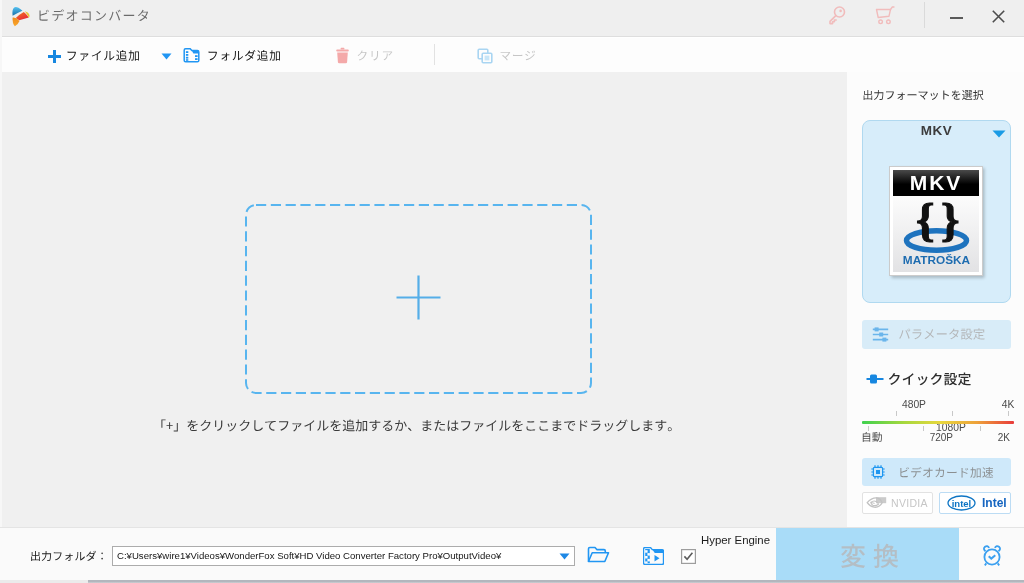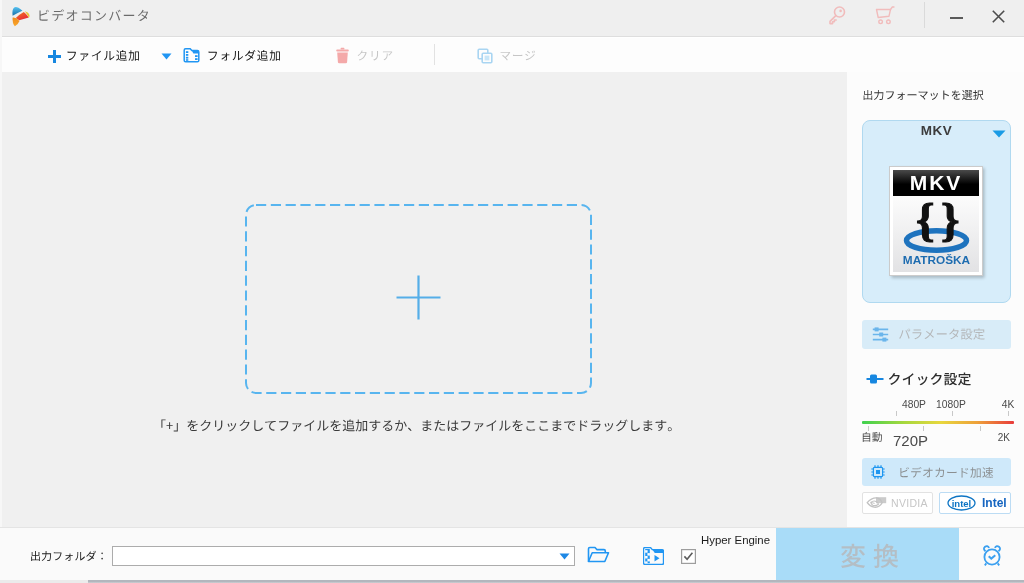--- a/index.html
+++ b/index.html
@@ -137,33 +137,33 @@
       <path d="M9.8 -8.7C9.8 -9.2 10.2 -9.6 10.6 -9.6C11.1 -9.6 11.4 -9.2 11.4 -8.7C11.4 -8.3 11.1 -7.9 10.6 -7.9C10.2 -7.9 9.8 -8.3 9.8 -8.7ZM9.2 -8.7C9.2 -7.9 9.8 -7.3 10.6 -7.3C11.4 -7.3 12 -7.9 12 -8.7C12 -9.5 11.4 -10.1 10.6 -10.1C9.8 -10.1 9.2 -9.5 9.2 -8.7ZM2.7 -3.8C2.3 -2.7 1.6 -1.4 0.8 -0.4L1.9 0.1C2.6 -0.9 3.2 -2.2 3.7 -3.4C4.2 -4.6 4.7 -6.5 4.8 -7.2C4.9 -7.5 5 -7.9 5.1 -8.2L4 -8.4C3.8 -7 3.3 -5.1 2.7 -3.8ZM8.9 -4.2C9.4 -2.9 10 -1.2 10.3 0.1L11.4 -0.3C11.1 -1.4 10.4 -3.3 9.9 -4.6C9.4 -5.9 8.6 -7.6 8.1 -8.5L7.1 -8.2C7.6 -7.3 8.4 -5.5 8.9 -4.2Z M15.4 -9.3V-8.3C15.7 -8.3 16.1 -8.3 16.5 -8.3C17.2 -8.3 20.7 -8.3 21.4 -8.3C21.8 -8.3 22.3 -8.3 22.6 -8.3V-9.3C22.3 -9.3 21.8 -9.2 21.4 -9.2C20.7 -9.2 17.2 -9.2 16.5 -9.2C16.1 -9.2 15.7 -9.3 15.4 -9.3ZM23.5 -6 22.8 -6.5C22.6 -6.4 22.4 -6.4 22.1 -6.4C21.4 -6.4 16.1 -6.4 15.5 -6.4C15.2 -6.4 14.7 -6.4 14.3 -6.4V-5.4C14.7 -5.4 15.2 -5.4 15.5 -5.4C16.2 -5.4 21.5 -5.4 22.1 -5.4C21.9 -4.5 21.4 -3.5 20.6 -2.7C19.6 -1.5 18 -0.7 16.2 -0.4L17 0.5C18.6 0.1 20.2 -0.7 21.5 -2.1C22.4 -3.1 23 -4.4 23.3 -5.7C23.3 -5.7 23.4 -5.9 23.5 -6Z M28.5 -7.6 27.9 -6.9C29.1 -6.1 30.5 -5.1 31.4 -4.3C30.1 -2.8 28.6 -1.4 26.4 -0.4L27.3 0.4C29.5 -0.8 31 -2.2 32.2 -3.7C33.3 -2.7 34.2 -1.8 35.1 -0.8L35.9 -1.6C35 -2.6 34 -3.6 32.8 -4.5C33.7 -5.7 34.3 -7.1 34.7 -8.2C34.8 -8.5 35 -8.9 35.1 -9.1L34 -9.5C33.9 -9.2 33.8 -8.8 33.7 -8.6C33.4 -7.5 32.8 -6.3 32 -5.2C31 -5.9 29.6 -7 28.5 -7.6Z M38.8 -5.4V-4.2C39.2 -4.2 39.8 -4.2 40.5 -4.2C41.5 -4.2 46.4 -4.2 47.4 -4.2C47.9 -4.2 48.5 -4.2 48.7 -4.2V-5.4C48.4 -5.4 48 -5.4 47.4 -5.4C46.4 -5.4 41.4 -5.4 40.5 -5.4C39.8 -5.4 39.1 -5.4 38.8 -5.4Z M56.7 -9.8 55.6 -10.2C55.5 -9.9 55.3 -9.4 55.2 -9.2C54.6 -8.1 53.3 -6.2 51.1 -4.8L52 -4.2C53.4 -5.2 54.5 -6.4 55.3 -7.5H59.5C59.3 -6.5 58.6 -5.1 57.8 -4C57 -4.7 56 -5.2 55.2 -5.7L54.5 -5C55.3 -4.5 56.3 -3.9 57.2 -3.2C56 -2 54.4 -0.9 52.3 -0.2L53.2 0.6C55.3 -0.2 56.9 -1.4 58 -2.6C58.5 -2.2 59 -1.8 59.4 -1.5L60.1 -2.4C59.7 -2.7 59.2 -3.1 58.7 -3.5C59.6 -4.7 60.3 -6.2 60.6 -7.3C60.7 -7.5 60.8 -7.8 60.9 -8L60.1 -8.5C59.9 -8.4 59.6 -8.4 59.3 -8.4H55.9L56.1 -8.8C56.3 -9.1 56.5 -9.5 56.7 -9.8Z M63.6 -6.7V-6H67.3V-6.7ZM63.6 -10.1V-9.3H67.3V-10.1ZM63.6 -5.1V-4.3H67.3V-5.1ZM63 -8.4V-7.6H67.7V-8.4ZM68.7 -10.1V-8.6C68.7 -7.7 68.5 -6.7 67.3 -5.9C67.5 -5.8 67.9 -5.5 68 -5.3C69.3 -6.2 69.6 -7.5 69.6 -8.6V-9.3H71.8V-7C71.8 -6.1 72 -5.9 72.8 -5.9C72.9 -5.9 73.5 -5.9 73.6 -5.9C74.3 -5.9 74.5 -6.3 74.6 -7.7C74.3 -7.8 74 -7.9 73.8 -8.1C73.8 -6.9 73.7 -6.7 73.5 -6.7C73.4 -6.7 73 -6.7 72.9 -6.7C72.7 -6.7 72.7 -6.8 72.7 -7V-10.1ZM67.9 -5.1V-4.2H72.7C72.3 -3.3 71.7 -2.5 71 -1.8C70.3 -2.5 69.8 -3.3 69.4 -4.2L68.5 -3.9C69 -2.9 69.6 -2 70.3 -1.2C69.4 -0.6 68.4 -0.1 67.3 0.2C67.5 0.4 67.8 0.8 67.8 1C69 0.7 70.1 0.2 71 -0.6C71.8 0.1 72.8 0.7 74 1C74.1 0.8 74.4 0.4 74.6 0.2C73.5 -0.1 72.5 -0.6 71.7 -1.2C72.7 -2.1 73.4 -3.3 73.8 -4.9L73.2 -5.1L73.1 -5.1ZM63.5 -3.4V0.9H64.4V0.3H67.3V-3.4ZM64.4 -2.6H66.5V-0.5H64.4Z M77.8 -4.7C77.5 -2.4 76.8 -0.7 75.4 0.4C75.7 0.6 76 0.9 76.2 1.1C77 0.4 77.6 -0.6 78.1 -1.8C79.2 0.4 81.1 0.8 83.7 0.8H86.6C86.7 0.6 86.8 0.1 87 -0.1C86.4 -0.1 84.2 -0.1 83.8 -0.1C83 -0.1 82.3 -0.2 81.7 -0.3V-2.8H85.5V-3.7H81.7V-5.8H84.9V-6.7H77.6V-5.8H80.8V-0.5C79.7 -0.9 78.9 -1.6 78.4 -2.9C78.6 -3.5 78.7 -4 78.8 -4.6ZM76 -9.1V-6.3H77V-8.2H85.5V-6.3H86.5V-9.1H81.7V-10.5H80.7V-9.1Z" fill="#b4b7b9"></path>
     </svg>
 <svg class="abs" style="left:866px;top:373px" width="18" height="12" viewBox="0 0 18 12">
 <path d="M0.5 6 L17.5 6" stroke="#1787e0" stroke-width="2"></path>
       <rect x="4" y="1.5" width="7" height="9" rx="1.5" fill="#1787e0"></rect>
 </svg>
 <svg style="position:absolute;left:887.0px;top:368.6px" width="87" height="20" viewBox="0 -15.40 87 20.30">
       <path d="M7.7 -10.9 6.1 -11.4C6 -11 5.8 -10.4 5.6 -10.2C4.9 -8.9 3.6 -7 1.2 -5.5L2.4 -4.6C3.9 -5.6 5.1 -6.8 6 -8H10.4C10.1 -6.9 9.3 -5.1 8.2 -3.9C7 -2.5 5.3 -1.2 2.6 -0.4L3.9 0.8C6.5 -0.3 8.2 -1.5 9.5 -3.1C10.8 -4.7 11.6 -6.5 12 -7.9C12.1 -8.2 12.2 -8.5 12.4 -8.7L11.2 -9.4C11 -9.3 10.6 -9.3 10.2 -9.3H6.8L7 -9.6C7.2 -9.9 7.5 -10.5 7.7 -10.9Z M15.3 -5.2 15.9 -3.8C17.8 -4.4 19.6 -5.2 21.1 -6V-1.1C21.1 -0.6 21.1 0.2 21 0.5H22.8C22.7 0.2 22.7 -0.6 22.7 -1.1V-6.9C24.1 -7.9 25.4 -8.9 26.4 -10L25.3 -11.1C24.3 -10 22.8 -8.7 21.4 -7.8C19.8 -6.8 17.7 -5.9 15.3 -5.2Z M35.3 -8.2 34 -7.7C34.3 -7.1 34.9 -5.3 35.1 -4.7L36.4 -5.1C36.2 -5.8 35.6 -7.6 35.3 -8.2ZM40.4 -7.3 38.9 -7.8C38.7 -6 38 -4.2 37 -3C35.8 -1.5 34 -0.5 32.4 -0L33.6 1.2C35.2 0.6 36.9 -0.6 38.2 -2.2C39.2 -3.5 39.8 -5 40.1 -6.5C40.2 -6.7 40.3 -6.9 40.4 -7.3ZM32 -7.4 30.7 -7C31 -6.4 31.8 -4.5 32 -3.8L33.3 -4.3C33.1 -5 32.4 -6.8 32 -7.4Z M50.3 -10.9 48.7 -11.4C48.6 -11 48.4 -10.4 48.2 -10.2C47.5 -8.9 46.2 -7 43.8 -5.5L45 -4.6C46.5 -5.6 47.7 -6.8 48.6 -8H53C52.7 -6.9 51.9 -5.1 50.8 -3.9C49.6 -2.5 47.9 -1.2 45.2 -0.4L46.5 0.8C49.1 -0.3 50.8 -1.5 52.1 -3.1C53.4 -4.7 54.2 -6.5 54.6 -7.9C54.7 -8.2 54.8 -8.5 55 -8.7L53.8 -9.4C53.6 -9.3 53.2 -9.3 52.8 -9.3H49.4L49.6 -9.6C49.8 -9.9 50.1 -10.5 50.3 -10.9Z M58 -11.4V-10.3H62.2V-11.4ZM57.9 -5.7V-4.6H62.2V-5.7ZM57.3 -9.5V-8.4H62.7V-9.5ZM57.9 -7.6V-6.5H62.2V-6.7C62.5 -6.6 63 -6.1 63.2 -5.9C64.6 -6.9 64.9 -8.4 64.9 -9.7V-10.2H67V-8.1C67 -6.9 67.3 -6.6 68.2 -6.6C68.4 -6.6 69 -6.6 69.1 -6.6C70 -6.6 70.3 -7 70.4 -8.7C70.1 -8.8 69.6 -9 69.3 -9.2C69.3 -7.9 69.2 -7.7 69 -7.7C68.9 -7.7 68.5 -7.7 68.5 -7.7C68.3 -7.7 68.2 -7.7 68.2 -8.1V-11.4H63.7V-9.7C63.7 -8.8 63.5 -7.6 62.2 -6.7V-7.6ZM62.9 -5.8V-4.6H67.9C67.5 -3.6 67 -2.9 66.3 -2.2C65.6 -2.9 65.1 -3.7 64.7 -4.5L63.5 -4.2C64 -3.1 64.6 -2.2 65.3 -1.4C64.4 -0.7 63.3 -0.3 62.2 0C62.5 0.3 62.8 0.8 62.9 1.2C64.2 0.8 65.3 0.3 66.3 -0.5C67.2 0.2 68.3 0.8 69.6 1.2C69.8 0.8 70.1 0.3 70.4 0C69.3 -0.3 68.2 -0.7 67.3 -1.4C68.4 -2.4 69.1 -3.8 69.6 -5.5L68.7 -5.8L68.5 -5.8ZM57.9 -3.8V1H59.1V0.4H62.2V-3.8ZM59.1 -2.7H61V-0.7H59.1Z M74 -5.3C73.7 -2.8 73 -0.8 71.4 0.4C71.7 0.6 72.3 1 72.5 1.3C73.4 0.5 74 -0.5 74.5 -1.7C75.8 0.5 77.8 1 80.6 1H84C84 0.6 84.2 -0 84.5 -0.3C83.7 -0.3 81.3 -0.3 80.6 -0.3C79.9 -0.3 79.3 -0.4 78.7 -0.4V-3H82.7V-4.2H78.7V-6.3H82V-7.6H74V-6.3H77.3V-0.8C76.3 -1.2 75.5 -2 75 -3.3C75.1 -3.9 75.3 -4.5 75.3 -5.1ZM72.1 -10.3V-7H73.4V-9H82.6V-7H83.9V-10.3H78.7V-11.8H77.3V-10.3Z" fill="#2e2e2e"></path>
     </svg>
 <div class="abs" style="left:866px;top:399px;width:60px;text-align:right;font-size:10.3px;color:#4a4a4a">480P</div>
-<div class="abs" style="left:921px;top:399px;width:60px;text-align:center;font-size:10.3px;color:#4a4a4a">1080P</div>
+<div class="abs" style="left:921px;top:422px;width:60px;text-align:center;font-size:10.3px;color:#4a4a4a">1080P</div>
 <div class="abs" style="left:978px;top:399px;width:60px;text-align:center;font-size:10.3px;color:#4a4a4a">4K</div>
 <div class="abs" style="left:896px;top:411px;width:1px;height:5px;background:#c8c8c8"></div>
 <div class="abs" style="left:952px;top:411px;width:1px;height:5px;background:#c8c8c8"></div>
 <div class="abs" style="left:1008px;top:411px;width:1px;height:5px;background:#c8c8c8"></div>
 <div class="abs" style="left:862px;top:421px;width:152px;height:2.5px;border-radius:1px;background:linear-gradient(90deg,#3fd14f,#a8d83e 28%,#e8d73e 52%,#eda03a 76%,#e83b3b)"></div>
 <div class="abs" style="left:868px;top:426px;width:1px;height:5px;background:#c8c8c8"></div>
 <div class="abs" style="left:923px;top:426px;width:1px;height:5px;background:#c8c8c8"></div>
 <div class="abs" style="left:980px;top:426px;width:1px;height:5px;background:#c8c8c8"></div>
 <svg style="position:absolute;left:860.5px;top:428.6px" width="24" height="16" viewBox="0 -11.88 24 15.66">
       <path d="M2.6 -4.4H8.4V-2.9H2.6ZM2.6 -5.2V-6.8H8.4V-5.2ZM2.6 -2.1H8.4V-0.5H2.6ZM4.9 -9.1C4.8 -8.7 4.7 -8.1 4.5 -7.6H1.8V0.9H2.6V0.3H8.4V0.8H9.2V-7.6H5.3C5.5 -8 5.7 -8.5 5.9 -9Z M17.9 -8.9C17.9 -8.1 17.9 -7.3 17.9 -6.5H16.6V-5.8H17.8C17.7 -3.8 17.5 -2 16.5 -0.7V-0.8L14.3 -0.5V-1.4H16.5V-2H14.3V-2.7H16.4V-5.9H14.3V-6.6H16.7V-7.2H14.3V-8C15.1 -8.1 15.9 -8.2 16.5 -8.3L16.1 -9C14.9 -8.7 13 -8.5 11.4 -8.4C11.4 -8.3 11.5 -8 11.6 -7.8C12.2 -7.9 12.9 -7.9 13.6 -7.9V-7.2H11.3V-6.6H13.6V-5.9H11.6V-2.7H13.6V-2H11.5V-1.4H13.6V-0.5L11.3 -0.2L11.4 0.5C12.6 0.3 14.3 0.2 15.9 -0C15.8 0.1 15.6 0.2 15.5 0.3C15.6 0.5 15.9 0.7 16 0.9C18 -0.5 18.5 -2.9 18.6 -5.8H20.1C20 -1.8 19.9 -0.4 19.6 -0.1C19.5 0.1 19.4 0.1 19.3 0.1C19.1 0.1 18.6 0.1 18 0C18.2 0.2 18.3 0.6 18.3 0.8C18.8 0.8 19.3 0.8 19.6 0.8C19.9 0.8 20.2 0.7 20.3 0.4C20.7 -0.1 20.8 -1.6 20.9 -6.1C20.9 -6.2 20.9 -6.5 20.9 -6.5H18.6C18.7 -7.3 18.7 -8.1 18.7 -8.9ZM12.2 -4H13.6V-3.2H12.2ZM14.3 -4H15.8V-3.2H14.3ZM12.2 -5.3H13.6V-4.6H12.2ZM14.3 -5.3H15.8V-4.6H14.3Z" fill="#4a4a4a"></path>
     </svg>
-<div class="abs" style="left:893px;top:431.5px;width:60px;text-align:left;font-size:15px;color:#4a4a4a">720P</div>
+<div class="abs" style="left:893px;top:431.5px;width:60px;text-align:right;font-size:10px;color:#4a4a4a">720P</div>
 <div class="abs" style="left:950px;top:431.5px;width:60px;text-align:right;font-size:10px;color:#4a4a4a">2K</div>
 <div class="abs" style="left:862px;top:458px;width:149px;height:28px;background:#cfe9fa;border-radius:3px"></div>
 <svg class="abs" style="left:871px;top:465px" width="14" height="14" viewBox="0 0 14 14">
 <g stroke="#1e96f0" stroke-width="1.2">
 <rect x="2.4" y="2.4" width="9.2" height="9.2" rx="1" fill="none"></rect>
 <rect x="5" y="5" width="4" height="4" fill="#1e96f0" stroke="none"></rect>
 <path d="M4 0.3 L4 2.4 M7 0.3 L7 2.4 M10 0.3 L10 2.4 M4 11.6 L4 13.7 M7 11.6 L7 13.7 M10 11.6 L10 13.7 M0.3 4 L2.4 4 M0.3 7 L2.4 7 M0.3 10 L2.4 10 M11.6 4 L13.7 4 M11.6 7 L13.7 7 M11.6 10 L13.7 10" fill="none"></path>
 </g>
     </svg>
 <svg style="position:absolute;left:897.0px;top:463.8px" width="100" height="17" viewBox="0 -13.20 100 17.40">
@@ -185,20 +185,21 @@
 <text x="14.5" y="11.5" font-size="9.5" font-weight="bold" fill="#0c74c4" text-anchor="middle" font-family="Liberation Sans,sans-serif">intel</text>
 </svg>
 <div class="abs" style="left:982px;top:496px;font-size:12px;font-weight:bold;color:#1565c0">Intel</div>
 <div id="bottombar"></div>
     <div id="bedge"></div>
     <div class="abs" style="left:0;top:580px;width:88px;height:3px;background:#ebebeb"></div>
 <svg style="position:absolute;left:30.0px;top:547.9px" width="80" height="16" viewBox="0 -12.10 80 15.95">
       <path d="M1.7 -8.2V-4.4H5V-0.6H2.1V-3.7H1.2V0.9H2.1V0.2H9V0.9H9.8V-3.7H9V-0.6H5.9V-4.4H9.4V-8.2H8.5V-5.2H5.9V-9.2H5V-5.2H2.5V-8.2Z M15.6 -9.2V-7.3V-6.8H12V-6H15.6C15.4 -3.9 14.7 -1.5 11.7 0.3C11.9 0.4 12.2 0.7 12.3 0.9C15.5 -1 16.3 -3.7 16.4 -6H20.2C20 -2.1 19.7 -0.5 19.3 -0.2C19.2 -0 19.1 0 18.8 0C18.6 0 17.9 -0 17.1 -0.1C17.3 0.2 17.4 0.5 17.4 0.8C18.1 0.8 18.8 0.8 19.1 0.8C19.6 0.7 19.8 0.7 20.1 0.3C20.6 -0.2 20.8 -1.8 21.1 -6.4C21.1 -6.5 21.1 -6.8 21.1 -6.8H16.5V-7.3V-9.2Z M31.7 -7.3 31 -7.7C30.8 -7.7 30.6 -7.7 30.4 -7.7C29.9 -7.7 25.5 -7.7 24.9 -7.7C24.5 -7.7 24.1 -7.7 23.8 -7.8V-6.8C24.1 -6.8 24.5 -6.8 24.9 -6.8C25.5 -6.8 29.9 -6.8 30.5 -6.8C30.4 -5.8 29.9 -4.2 29.1 -3.2C28.2 -2.1 26.9 -1.1 24.8 -0.6L25.5 0.2C27.6 -0.4 28.9 -1.4 29.9 -2.7C30.7 -3.8 31.3 -5.6 31.5 -6.8C31.5 -7 31.6 -7.2 31.7 -7.3Z M35.2 -0.9 35.8 -0.3C37.3 -1 38.9 -2.5 39.7 -3.5L39.7 -0.4C39.7 -0.2 39.6 -0.1 39.4 -0.1C39.1 -0.1 38.5 -0.1 38.1 -0.2L38.1 0.6C38.5 0.6 39.3 0.7 39.7 0.7C40.2 0.7 40.5 0.4 40.5 -0.1L40.4 -4.3H42C42.3 -4.3 42.6 -4.3 42.8 -4.3V-5.1C42.6 -5.1 42.2 -5.1 42 -5.1H40.4L40.4 -6C40.4 -6.2 40.4 -6.5 40.5 -6.7H39.5C39.6 -6.5 39.6 -6.2 39.6 -6L39.6 -5.1H36.3C36.1 -5.1 35.8 -5.1 35.5 -5.1V-4.3C35.8 -4.3 36 -4.3 36.3 -4.3H39.3C38.5 -3.2 36.9 -1.7 35.2 -0.9Z M50.2 -0.2 50.7 0.3C50.8 0.2 50.9 0.1 51.1 0C52.4 -0.6 53.9 -1.8 54.9 -3L54.4 -3.8C53.5 -2.6 52.2 -1.6 51.1 -1.1C51.1 -1.4 51.1 -6.7 51.1 -7.4C51.1 -7.9 51.2 -8.2 51.2 -8.2H50.2C50.2 -8.2 50.2 -7.9 50.2 -7.4C50.2 -6.7 50.2 -1.4 50.2 -0.8C50.2 -0.6 50.2 -0.4 50.2 -0.2ZM45.1 -0.3 46 0.3C46.9 -0.5 47.6 -1.6 47.9 -2.8C48.2 -3.8 48.2 -6.2 48.2 -7.4C48.2 -7.8 48.3 -8.1 48.3 -8.2H47.3C47.3 -8 47.4 -7.7 47.4 -7.4C47.4 -6.2 47.4 -4 47 -3C46.7 -1.9 46 -0.9 45.1 -0.3Z M65.1 -9.3 64.5 -9.1C64.8 -8.6 65.2 -8 65.5 -7.5L66 -7.8C65.8 -8.2 65.4 -8.9 65.1 -9.3ZM61 -8.4 60 -8.7C60 -8.4 59.8 -8 59.7 -7.8C59.2 -6.8 58.1 -5.2 56.2 -4L56.9 -3.4C58.1 -4.3 59.1 -5.4 59.8 -6.3H63.5C63.3 -5.4 62.7 -4.3 62 -3.3C61.3 -3.8 60.4 -4.4 59.7 -4.8L59.1 -4.2C59.8 -3.7 60.7 -3.2 61.5 -2.6C60.5 -1.5 59.1 -0.5 57.2 0.1L58 0.7C59.8 0.1 61.2 -1 62.2 -2C62.6 -1.7 63 -1.4 63.4 -1.1L64 -1.8C63.7 -2.1 63.2 -2.4 62.8 -2.8C63.6 -3.9 64.2 -5.2 64.5 -6.2C64.6 -6.4 64.7 -6.6 64.8 -6.8L64.2 -7.1L64.8 -7.4C64.6 -7.8 64.2 -8.5 63.9 -8.9L63.3 -8.6C63.6 -8.2 64 -7.6 64.2 -7.1L64 -7.2C63.8 -7.2 63.6 -7.1 63.3 -7.1H60.3L60.5 -7.5C60.7 -7.7 60.9 -8.1 61 -8.4Z M72.1 -6C72.5 -6 72.9 -6.3 72.9 -6.8C72.9 -7.3 72.5 -7.6 72.1 -7.6C71.7 -7.6 71.3 -7.3 71.3 -6.8C71.3 -6.3 71.7 -6 72.1 -6ZM72.1 -0.6C72.5 -0.6 72.9 -0.9 72.9 -1.4C72.9 -1.9 72.5 -2.3 72.1 -2.3C71.7 -2.3 71.3 -1.9 71.3 -1.4C71.3 -0.9 71.7 -0.6 72.1 -0.6Z" fill="#222222"></path>
     </svg>
 <div class="abs" style="left:112px;top:546px;width:463px;height:20px;background:#fff;border:1px solid #acacac"></div>
+<div class="abs" style="left:117px;top:550px;font-size:9.6px;color:#151515;letter-spacing:0px;white-space:nowrap">C:¥Users¥wire1¥Videos¥WonderFox Soft¥HD Video Converter Factory Pro¥OutputVideo¥</div>
 <svg class="abs" style="left:559px;top:553px" width="11" height="7" viewBox="0 0 11 7">
       <path d="M0.5 0.5 L10.5 0.5 L5.5 6.5 Z" fill="#1e88e5"></path>
     </svg>
 <svg class="abs" style="left:587px;top:546px" width="23" height="18" viewBox="0 0 23 18" fill="none" stroke="#2196f3" stroke-width="1.6">
 <path d="M1.5 15.5 L1.5 2.8 Q1.5 1.5 2.8 1.5 L8 1.5 L9.8 3.6 L17 3.6 Q18.3 3.6 18.3 4.9 L18.3 6.8" stroke-linejoin="round"></path>
 <path d="M1.5 15.5 L5.2 6.8 L21.5 6.8 L17.8 15.5 Z" stroke-linejoin="round"></path>
 </svg>
 <svg class="abs" style="left:643px;top:547px" width="21" height="18" viewBox="0 0 21 18">
 <path d="M2 0.5 L7.5 0.5 L9.3 2.6 L19 2.6 Q20.5 2.6 20.5 4.1 L20.5 16 Q20.5 17.5 19 17.5 L2 17.5 Q0.5 17.5 0.5 16 L0.5 2 Q0.5 0.5 2 0.5 Z" fill="none" stroke="#2196f3" stroke-width="1.4"></path>
 <path d="M9.3 2.6 L19 2.6 Q20.5 2.6 20.5 4.1 L20.5 6 L11.8 6 Z" fill="#2196f3"></path>

